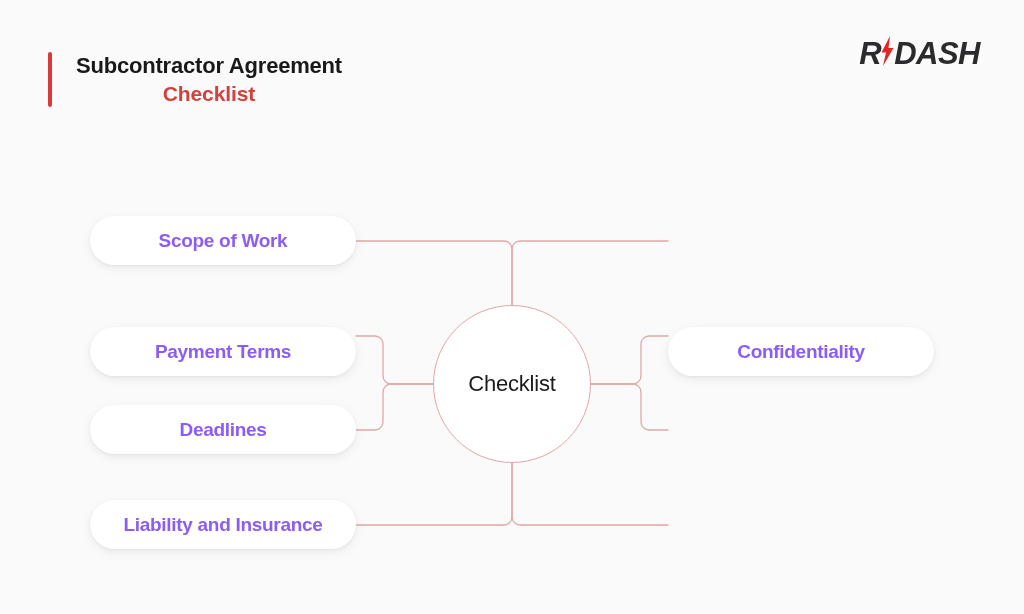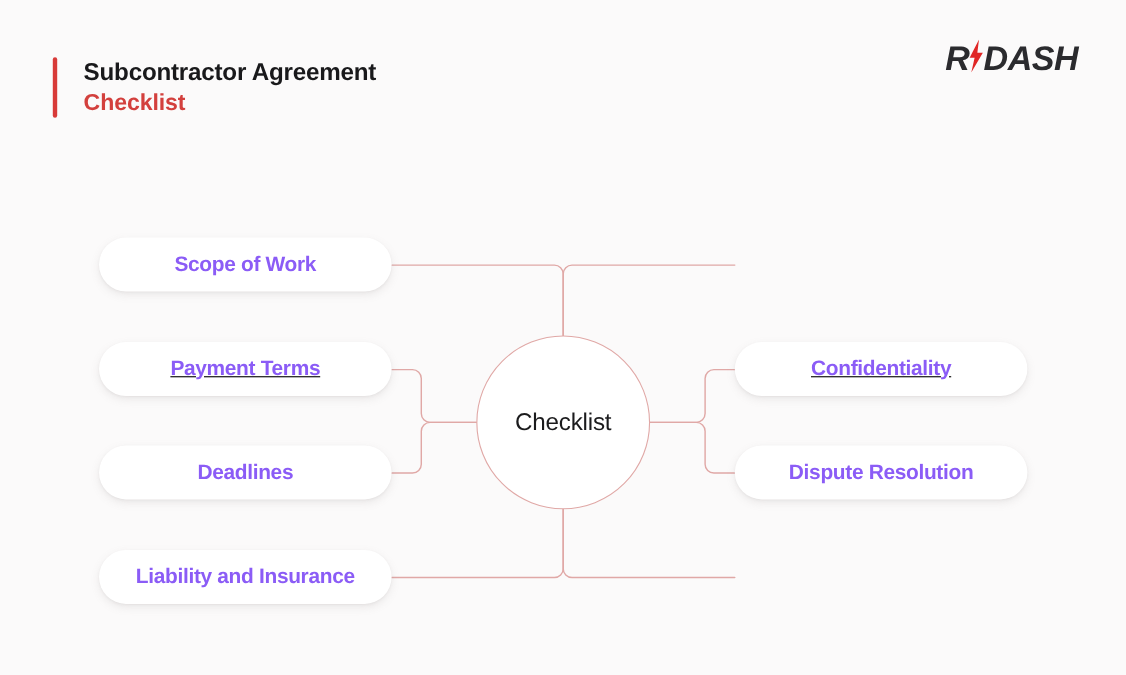--- a/index.html
+++ b/index.html
@@ -32,20 +32,21 @@
   #title-accent-bar {
     width: 4px;
     border-radius: 2px;
     background: #d83a38;
     margin-right: 24px;
   }
   #title-text-wrap {
     display: flex;
     flex-direction: column;
     justify-content: center;
+    align-items: center;
   }
   #title-main {
     font-size: 22px;
     font-weight: bold;
     color: #19191b;
     letter-spacing: -0.2px;
     line-height: 28px;
     white-space: nowrap;
   }
   #title-sub {
@@ -136,21 +137,21 @@
     font-weight: bold;
     color: #8b5cf6;
     letter-spacing: -0.3px;
     white-space: nowrap;
   }
 
   .pill-left  { left: 90px;  width: 266px; }
   .pill-right { left: 668px; width: 266px; }
 
   .row-1 { top: 216px; }
-  .row-2 { top: 311px; text-decoration: underline; }
+  .row-2 { top: 327px; }
   .row-3 { top: 405px; }
   .row-4 { top: 500px; }
 </style>
 </head>
 <body>
 
 <div id="header">
 
   <div id="title-block">
     <div id="title-accent-bar"></div>
@@ -202,17 +203,14 @@
   <div class="pill pill-left row-4">
     <span class="pill-label">Liability and Insurance</span>
   </div>
   <div class="pill pill-left row-3">
     <span class="pill-label">Deadlines</span>
   </div>
 
   <div class="pill pill-right row-2">
     <span class="pill-label">Confidentiality</span>
   </div>
-  <div class="pill pill-right row-3">
-    <span class="pill-label">Dispute Resolution</span>
-  </div>
 
 </div>
 
 </body></html>

